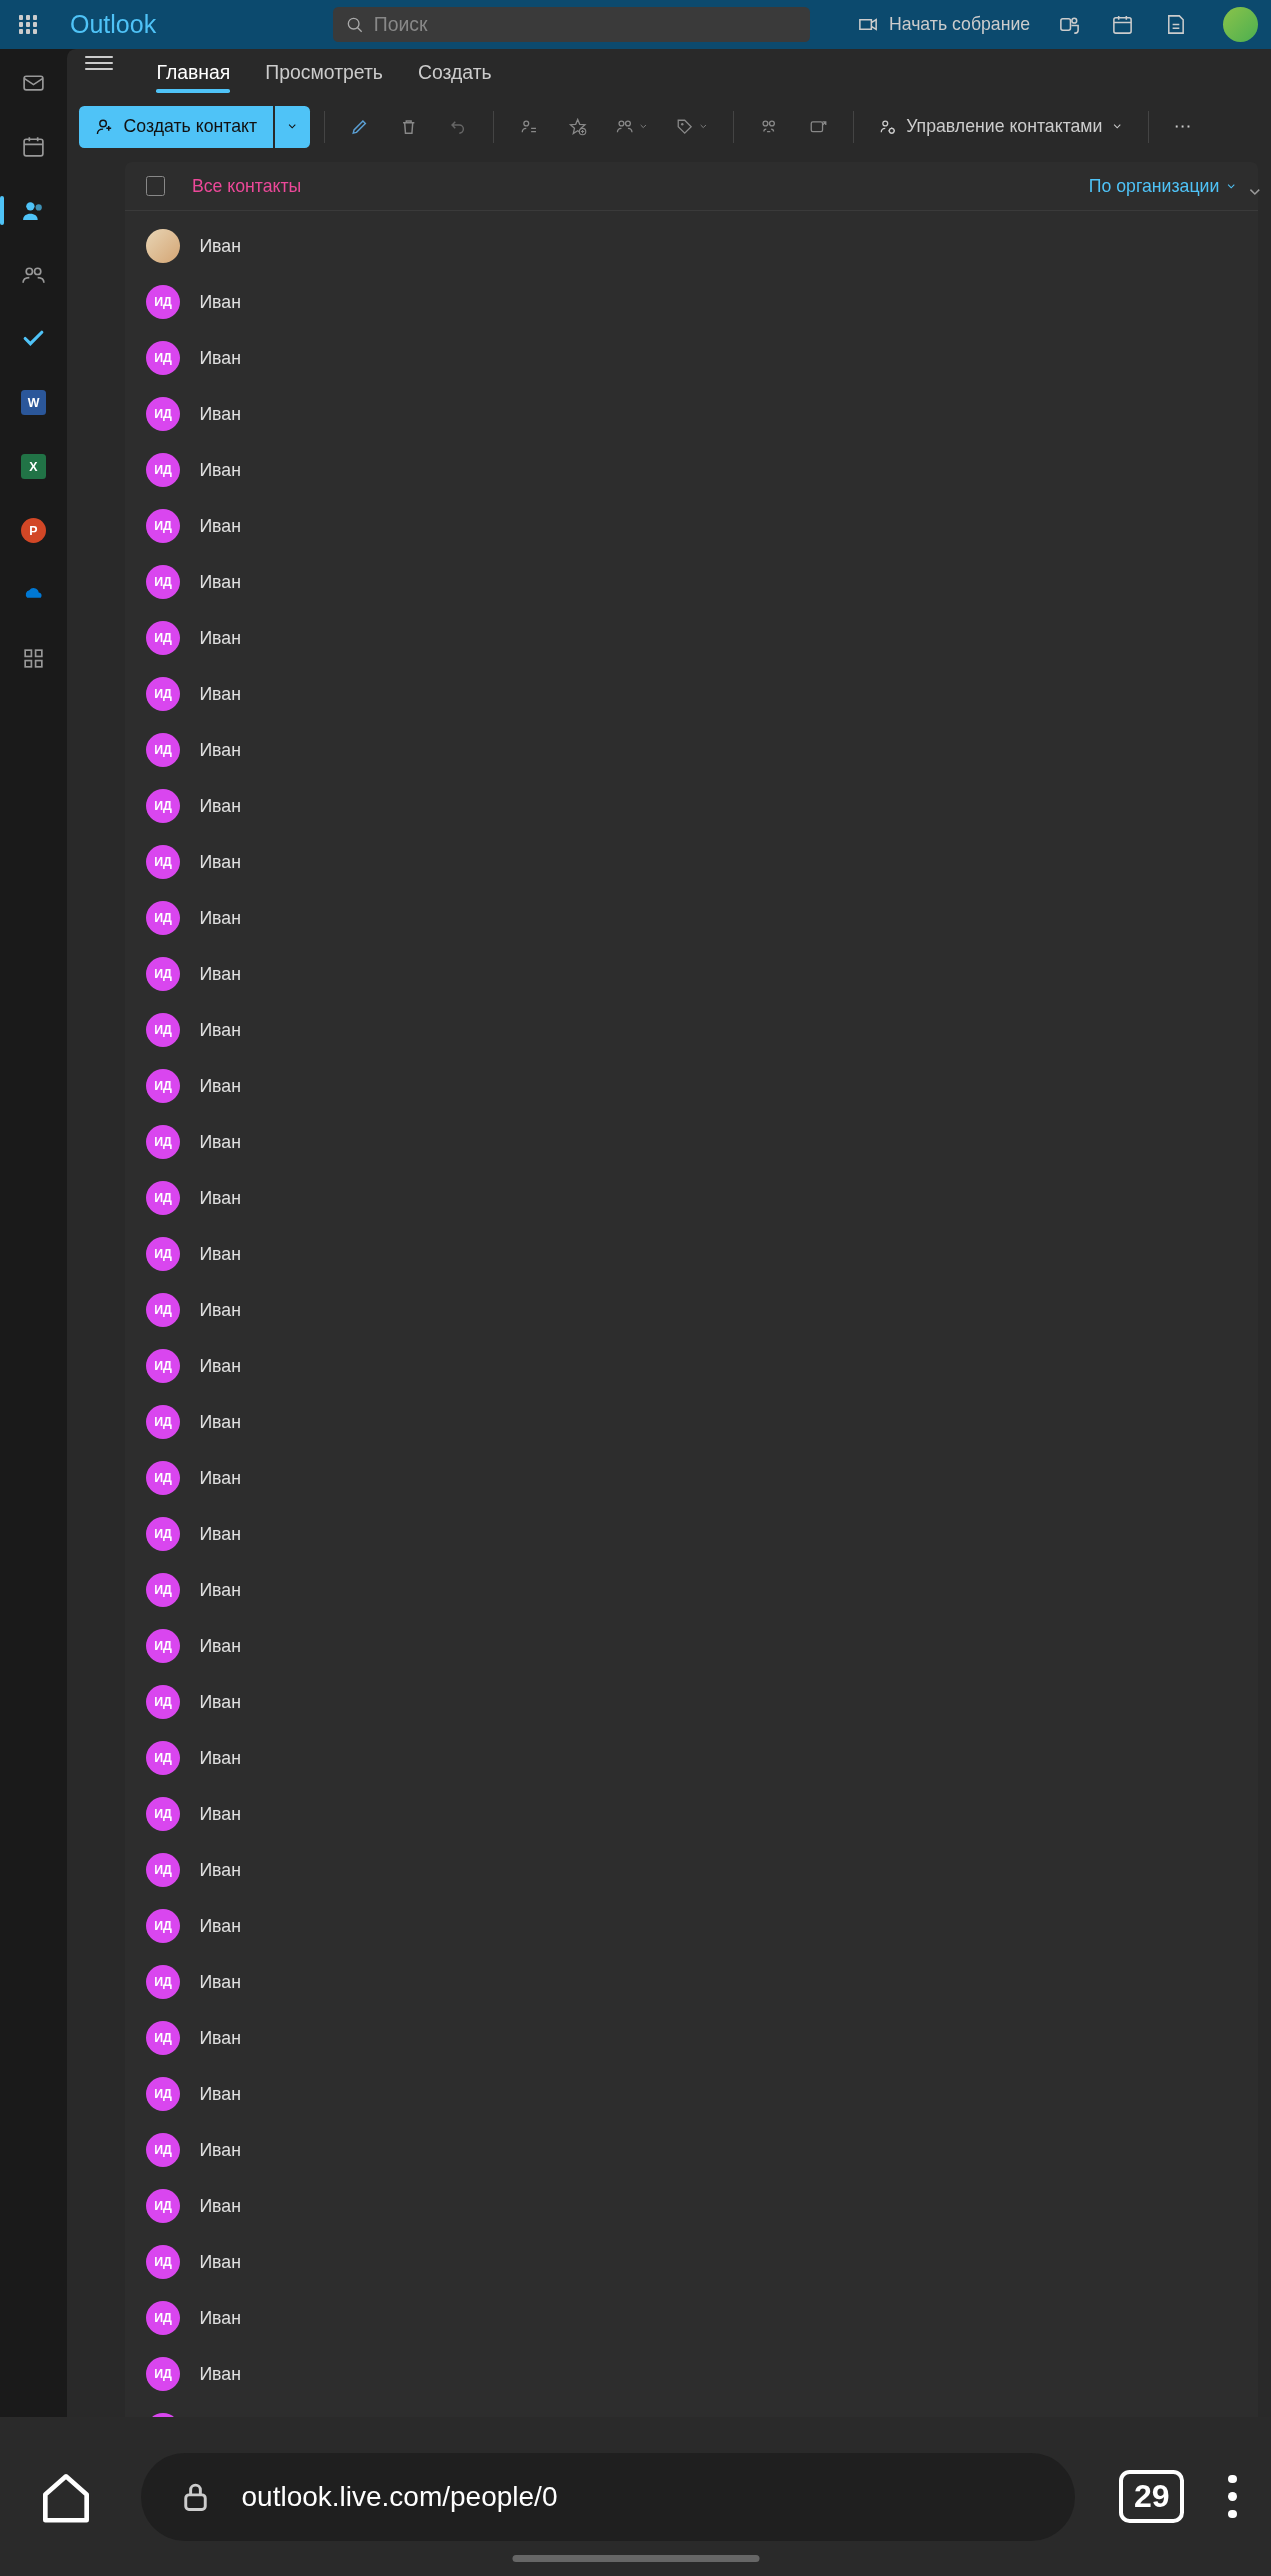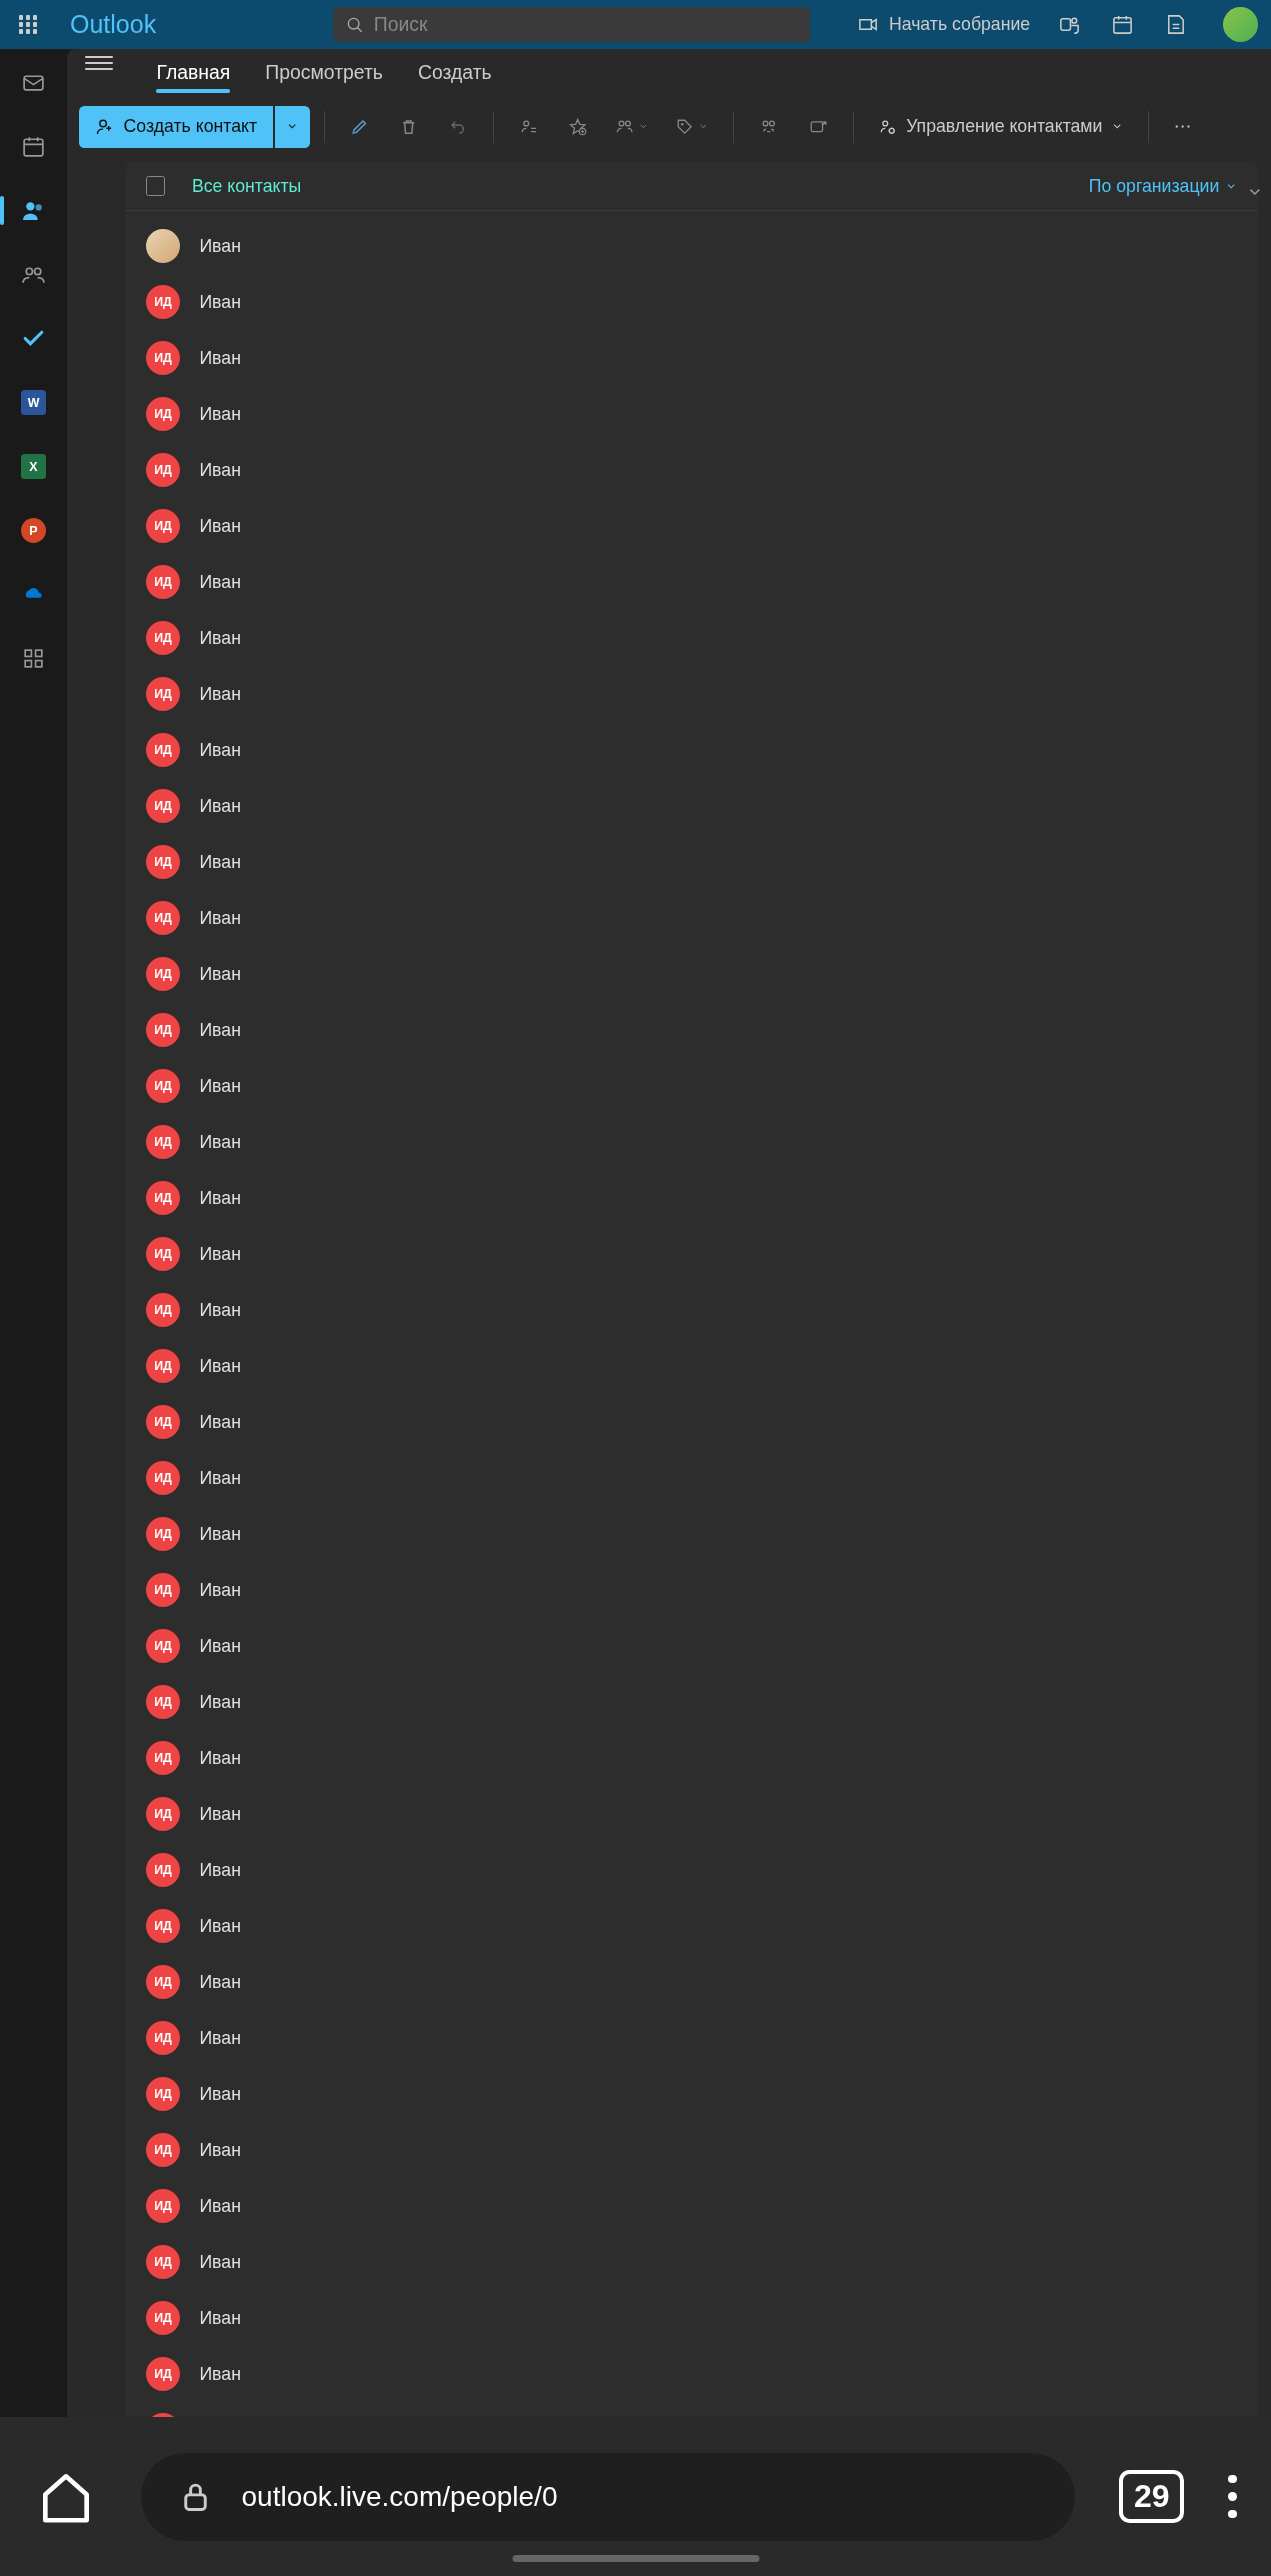--- a/index.html
+++ b/index.html
@@ -34,27 +34,27 @@
 .create-btn-group{display:flex}
 .create-btn{height:42px;background:#4fc3f7;color:#111;border:none;border-radius:5.3px 0 0 5.3px;padding:0 16px;display:flex;align-items:center;gap:8.8px;font-size:17.7px;cursor:pointer}
 .create-dd{width:35px;height:42px;background:#4fc3f7;border:none;border-radius:0 5.3px 5.3px 0;margin-left:1.8px;display:flex;align-items:center;justify-content:center;cursor:pointer}
 .tool-sep{width:0.9px;height:32px;background:#444;margin:0 7px}
 .tool-icon{width:42px;height:42px;display:flex;align-items:center;justify-content:center;cursor:pointer;color:#888;border-radius:3.5px}
 .manage-btn{display:flex;align-items:center;gap:8.8px;color:#ccc;font-size:17.7px;padding:0 10.6px;height:42px;cursor:pointer;border-radius:3.5px}
 .more-btn{color:#ccc;padding:0 10.6px;cursor:pointer;font-size:17.7px}
 .content-panel{margin:7px 14px 0 58px;background:#2d2d2d;border-radius:7px;height:calc(100% - 120px);overflow-y:auto}
 .list-header{height:49px;display:flex;align-items:center;padding:0 21px;border-bottom:0.9px solid #3a3a3a}
 .checkbox{width:19.4px;height:19.4px;border:1.8px solid #888;border-radius:2.6px;margin-right:26.5px;cursor:pointer}
-.header-title{color:#5eead4;font-size:17.7px}
+.header-title{color:#ec4899;font-size:17.7px}
 .sort-link{margin-left:auto;color:#4fc3f7;font-size:17.7px;display:flex;align-items:center;gap:5.3px;cursor:pointer}
 .contact-list{padding:7px 0}
 .contact-row{height:56px;display:flex;align-items:center;padding:0 21px;cursor:pointer}
 .contact-avatar{width:34px;height:34px;border-radius:50%;display:flex;align-items:center;justify-content:center;font-size:12.4px;font-weight:600;margin-right:19.4px;flex-shrink:0}
 .contact-avatar.photo{background:linear-gradient(135deg,#e8d5b5,#d4a574)}
-.contact-avatar.initials{background:#ef4444;color:#fff}
+.contact-avatar.initials{background:#d946ef;color:#fff}
 .contact-name{color:#e0e0e0;font-size:17.7px}
 .browser-bar{position:absolute;bottom:0;left:0;right:0;height:159px;background:#2a2a2a;display:flex;align-items:center;padding:0 35px;gap:44px}
 .browser-home{width:62px;height:62px;color:#fff;cursor:pointer}
 .url-pill{flex:1;height:88px;background:#1f1f1f;border-radius:44px;display:flex;align-items:center;padding:0 35px;gap:26.5px}
 .lock-icon{width:39px;height:39px;color:#ccc}
 .url-text{color:#fff;font-size:28px;flex:1}
 .tab-count{width:65px;height:53px;border:4.4px solid #fff;border-radius:10.6px;display:flex;align-items:center;justify-content:center;color:#fff;font-size:32px;font-weight:700;cursor:pointer}
 .browser-menu{display:flex;flex-direction:column;gap:8.8px;cursor:pointer}
 .browser-menu span{width:8.8px;height:8.8px;background:#fff;border-radius:50%}
 .bottom-handle{position:absolute;bottom:14px;left:50%;transform:translateX(-50%);width:247px;height:7px;background:#666;border-radius:3.5px}

